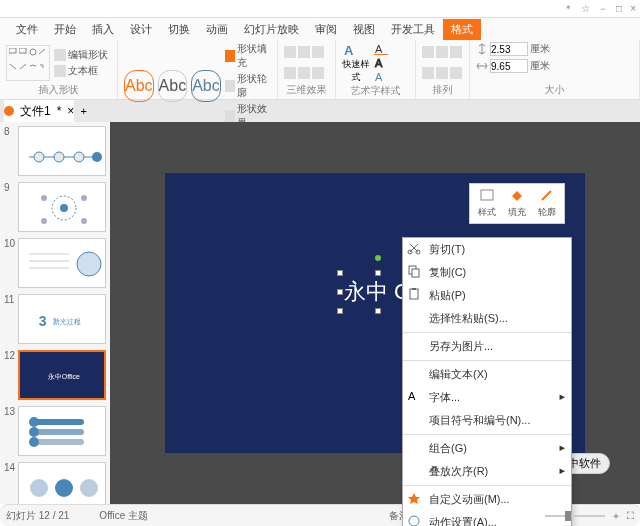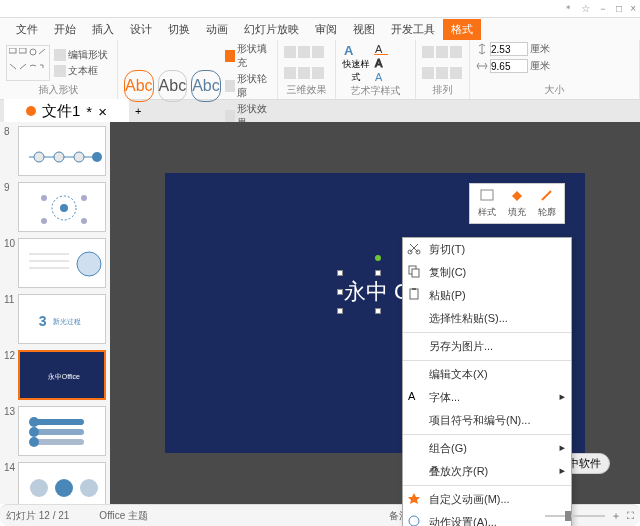--- a/index.html
+++ b/index.html
@@ -15,21 +15,21 @@
 .rbody { display:flex; align-items:center; gap:4px; flex:1; }
 .shape-box { width:32px; height:32px; border:1px solid #ccc; border-radius:12px; display:flex; align-items:center; justify-content:center; font-size:16px; color:#555; }
 .shape-box.orange { border-color:#f97316; color:#f97316; }
 .shape-box.blue { border-color:#5a7fa0; color:#5a7fa0; }
 .btn-col { display:flex; flex-direction:column; gap:2px; font-size:10px; color:#555; }
 .btn-col div { display:flex; align-items:center; gap:2px; }
 .mini-icon { width:12px; height:12px; background:#ddd; display:inline-block; }
 .size-row { display:flex; align-items:center; gap:2px; font-size:10px; color:#555; }
 .size-row input { width:38px; height:14px; font-size:10px; border:1px solid #ccc; }
 .doctab { height:22px; background:#e8e8e8; display:flex; align-items:center; padding:0 4px; }
-.doctab .tab { background:#fff; padding:3px 22px; font-size:15px; display:flex; gap:6px; align-items:center; }
+.doctab .tab { background:#fff; padding:3px 0; font-size:12px; display:flex; gap:6px; align-items:center; }
 .doctab .orange-dot { width:10px; height:10px; background:#f97316; border-radius:50%; }
 .main { display:flex; height:382px; }
 .thumbs { width:110px; background:#f5f5f5; overflow:hidden; padding:4px; }
 .thumb { margin-bottom:6px; display:flex; gap:2px; }
 .thumb .num { font-size:10px; color:#666; width:12px; }
 .thumb .img { width:90px; height:50px; background:#fff; border:1px solid #ccc; position:relative; }
 .thumb.active .img { border:2px solid #f97316; }
 .thumb .img.navy { background:#1a2a5e; }
 .canvas { flex:1; background:#4a4a4a; display:flex; align-items:center; justify-content:center; position:relative; }
 .slide { width:420px; height:280px; background:#1a2a5e; position:relative; }

